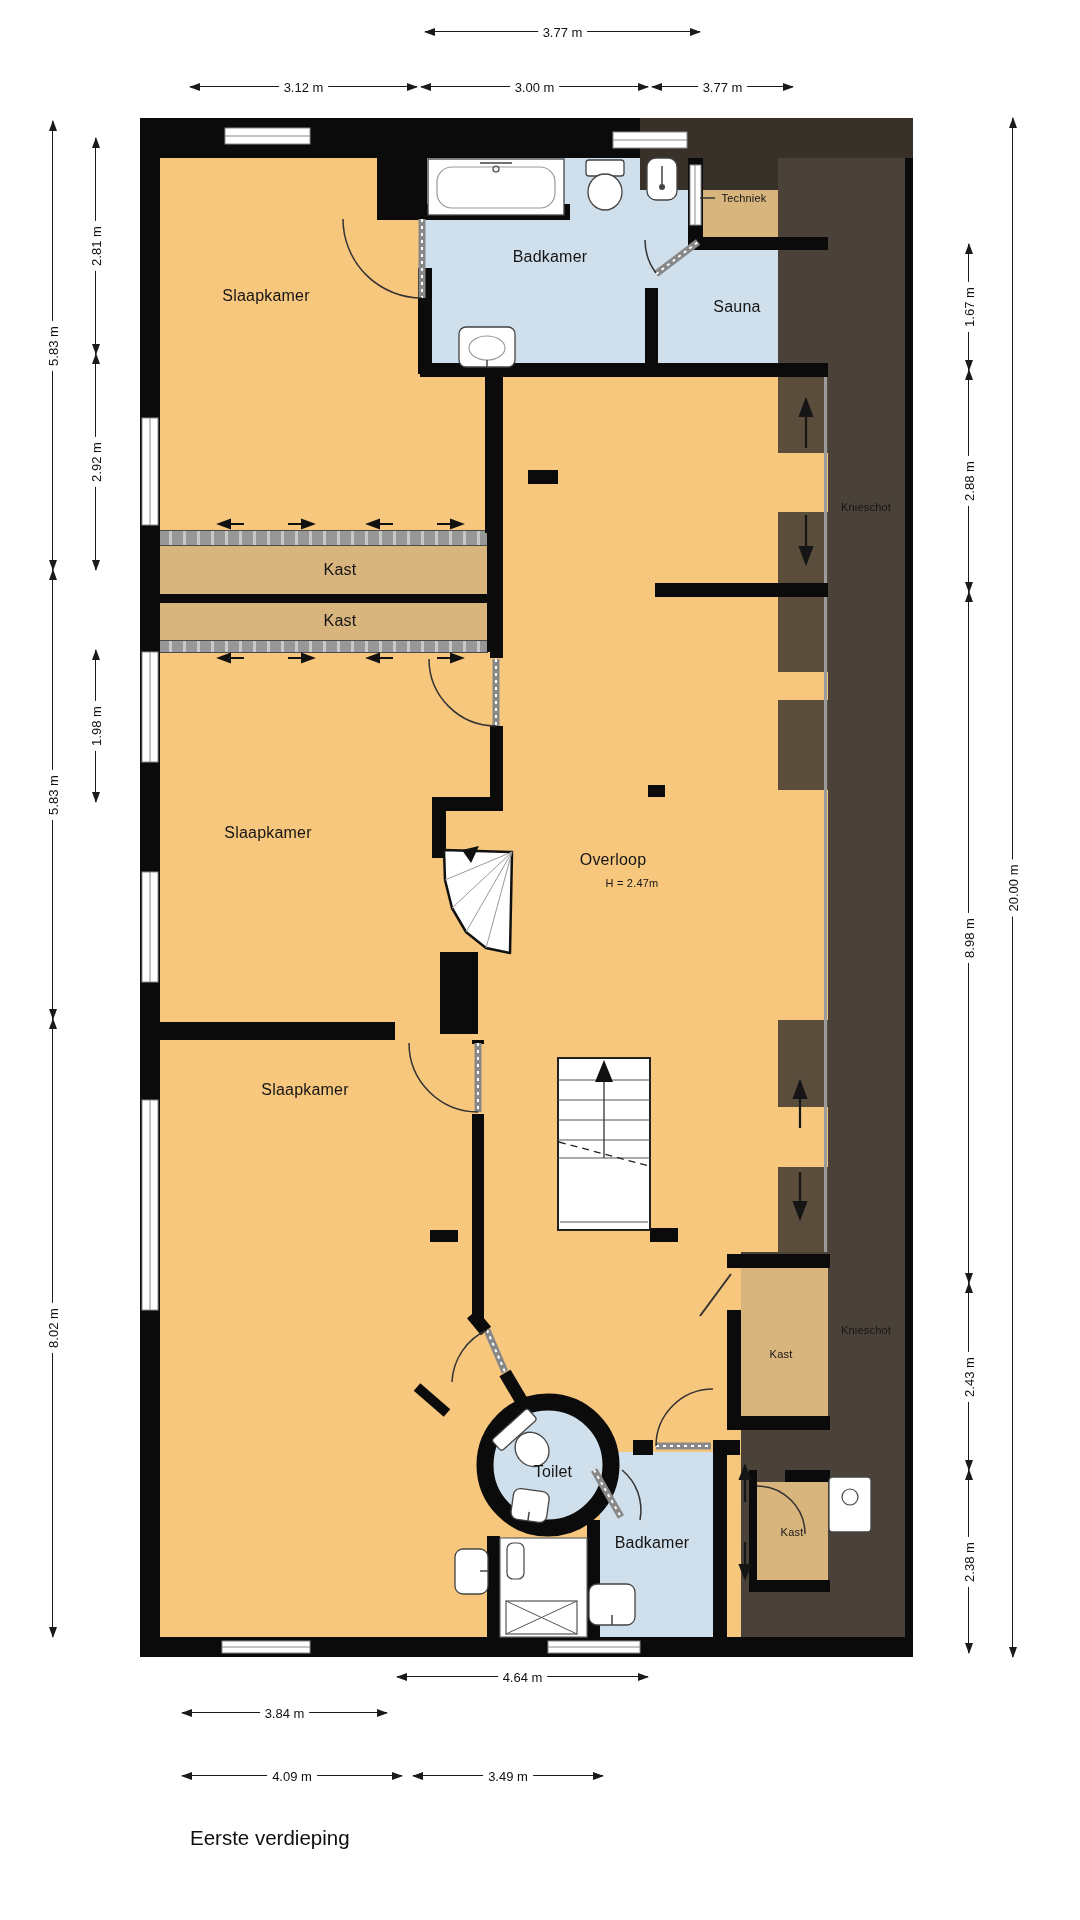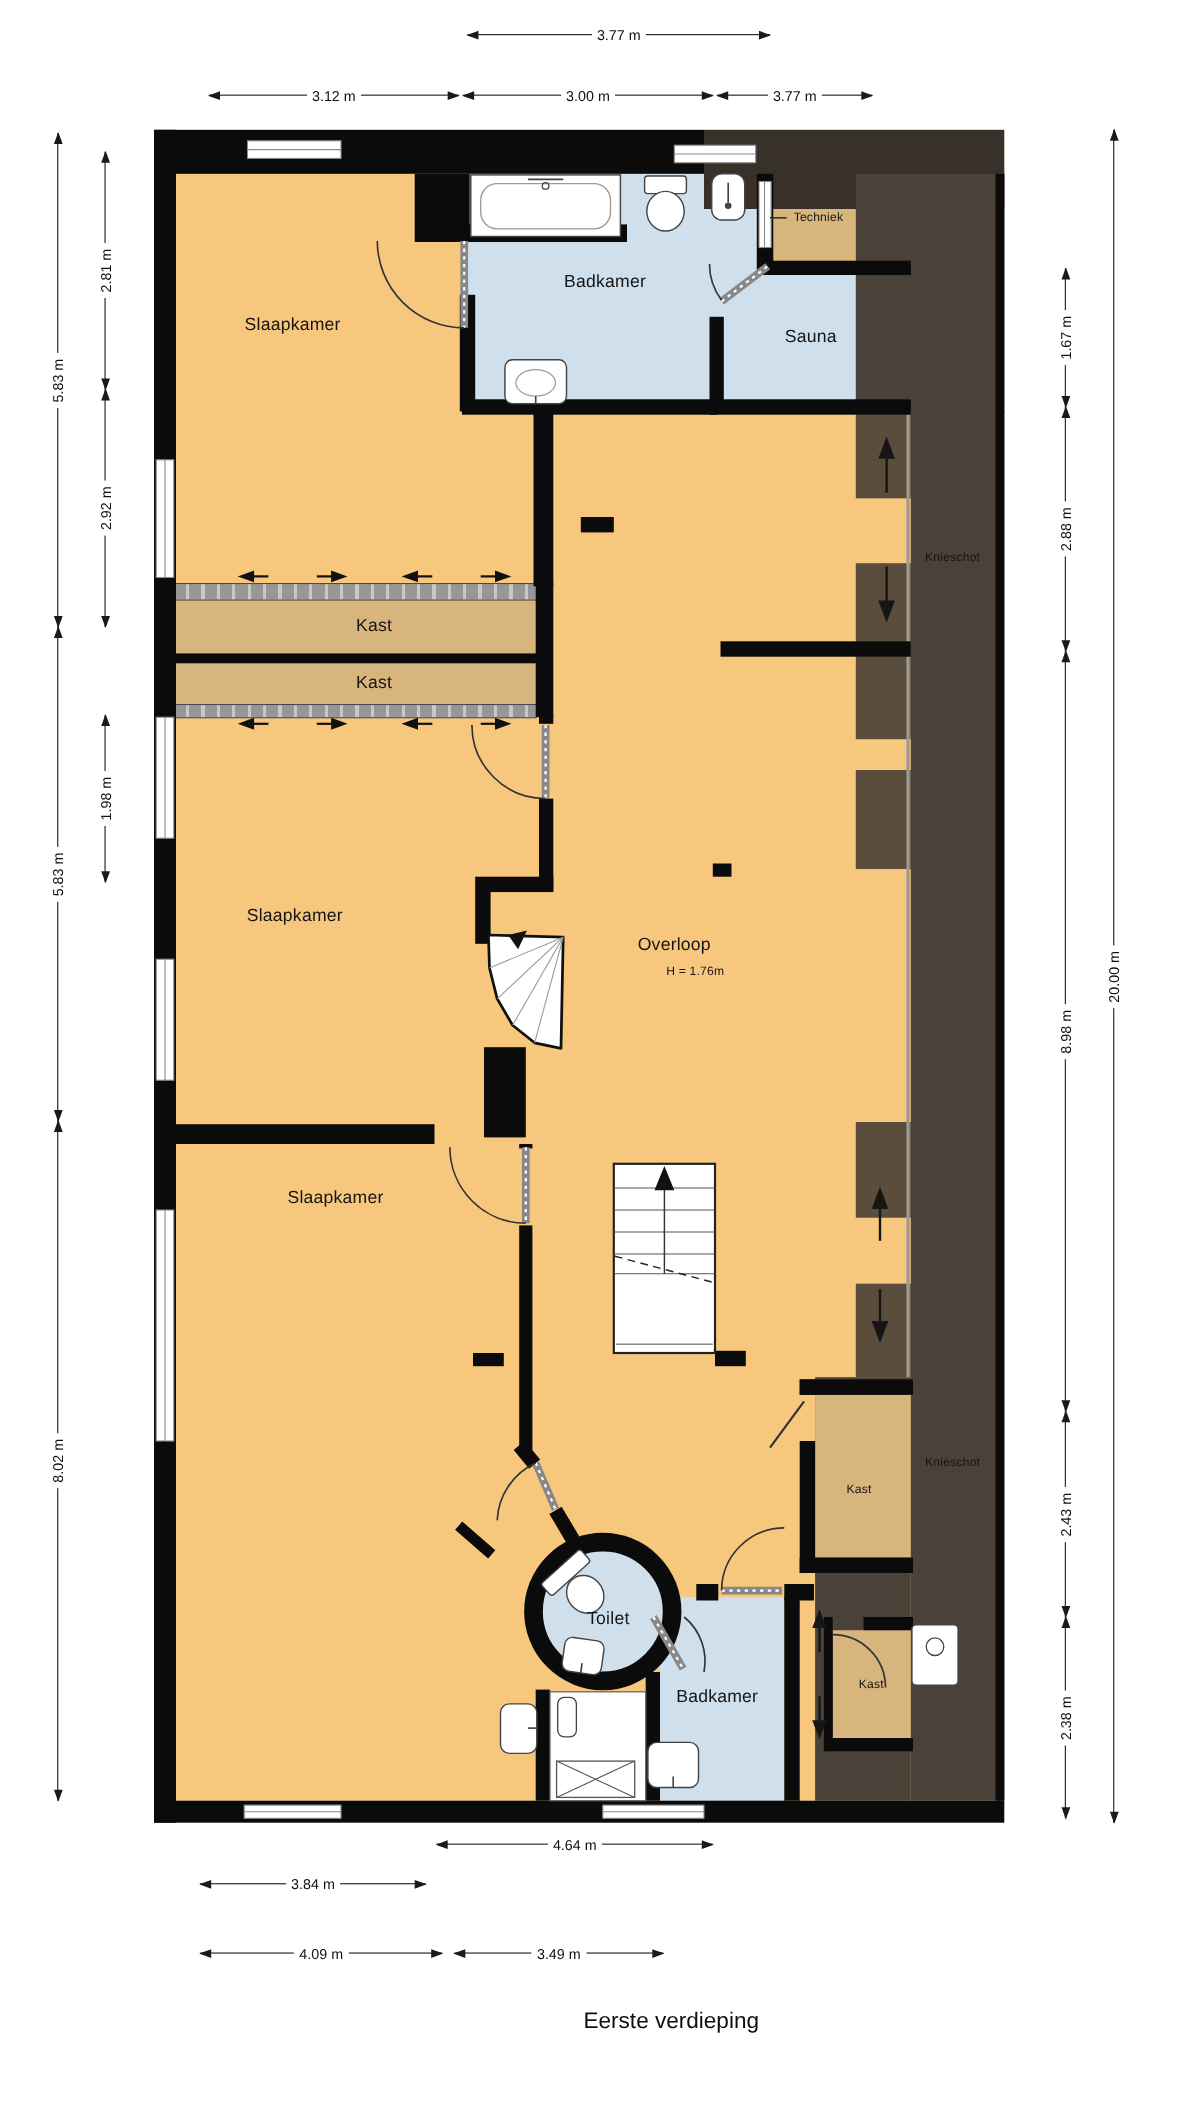--- a/index.html
+++ b/index.html
@@ -19,21 +19,21 @@
   .dimh b{left:50%;top:0;transform:translate(-50%,-50%)}
   .dimh .al,.dimh .ar{position:absolute;width:0;height:0;border-top:4px solid transparent;border-bottom:4px solid transparent;top:-4.5px}
   .dimh .al{left:-1px;border-right:11px solid #1a1a1a}
   .dimh .ar{right:-1px;border-left:11px solid #1a1a1a}
   
   .dimv{position:absolute;width:0;border-left:1px solid #1a1a1a}
   .dimv b{left:0;top:50%;transform:translate(-50%,-50%) rotate(-90deg)}
   .dimv .at,.dimv .ab{position:absolute;width:0;height:0;border-left:4px solid transparent;border-right:4px solid transparent;left:-4.5px}
   .dimv .at{top:-1px;border-bottom:11px solid #1a1a1a}
   .dimv .ab{bottom:-1px;border-top:11px solid #1a1a1a}
-  .ttl{position:absolute;left:190px;top:1824px;width:500px;text-align:right;line-height:28px;font-size:20.5px;color:#0e0e0e}
+  .ttl{position:absolute;left:190px;top:1824px;width:500px;text-align:left;line-height:28px;font-size:20.5px;color:#0e0e0e}
 </style>
 </head>
 <body>
 
 <div class="stage" style="--floor: #f8c77e; --closet: #d9b57e; --wet-room: #cfdfeb; --knieschot-dark: #4a4138; --knieschot-light: #5b4d3b; --wall: #0b0b0b;">
 
   <div class="f" style="left:160px;top:138px;width:745px;height:1499px;background:var(--floor)"></div>
 
   <div class="f" style="left:420px;top:158px;width:268px;height:205px;background:var(--wet-room)"></div>
   <div class="f" style="left:658px;top:250px;width:120px;height:113px;background:var(--wet-room)"></div>
@@ -285,21 +285,21 @@
   </svg>
 
   <div class="lb" style="left:266px;top:296px">Slaapkamer</div>
   <div class="lb" style="left:550px;top:257px">Badkamer</div>
   <div class="lb sm" style="left:744px;top:198px">Techniek</div>
   <div class="lb" style="left:737px;top:307px">Sauna</div>
   <div class="lb" style="left:340px;top:570px">Kast</div>
   <div class="lb" style="left:340px;top:621px">Kast</div>
   <div class="lb" style="left:268px;top:833px">Slaapkamer</div>
   <div class="lb" style="left:613px;top:860px">Overloop</div>
-  <div class="lb sm" style="left:632px;top:883px">H = 1.76m</div>
+  <div class="lb sm" style="left:632px;top:883px">H = 2.47m</div>
   <div class="lb sm" style="left:866px;top:507px">Knieschot</div>
   <div class="lb" style="left:305px;top:1090px">Slaapkamer</div>
   <div class="lb sm" style="left:781px;top:1354px">Kast</div>
   <div class="lb sm" style="left:866px;top:1330px">Knieschot</div>
   <div class="lb" style="left:553px;top:1472px">Toilet</div>
   <div class="lb" style="left:652px;top:1543px">Badkamer</div>
   <div class="lb sm" style="left:792px;top:1532px">Kast</div>
 
   <div class="dimh" style="left:425px;top:31px;width:275px">
       <i class="al"></i>

